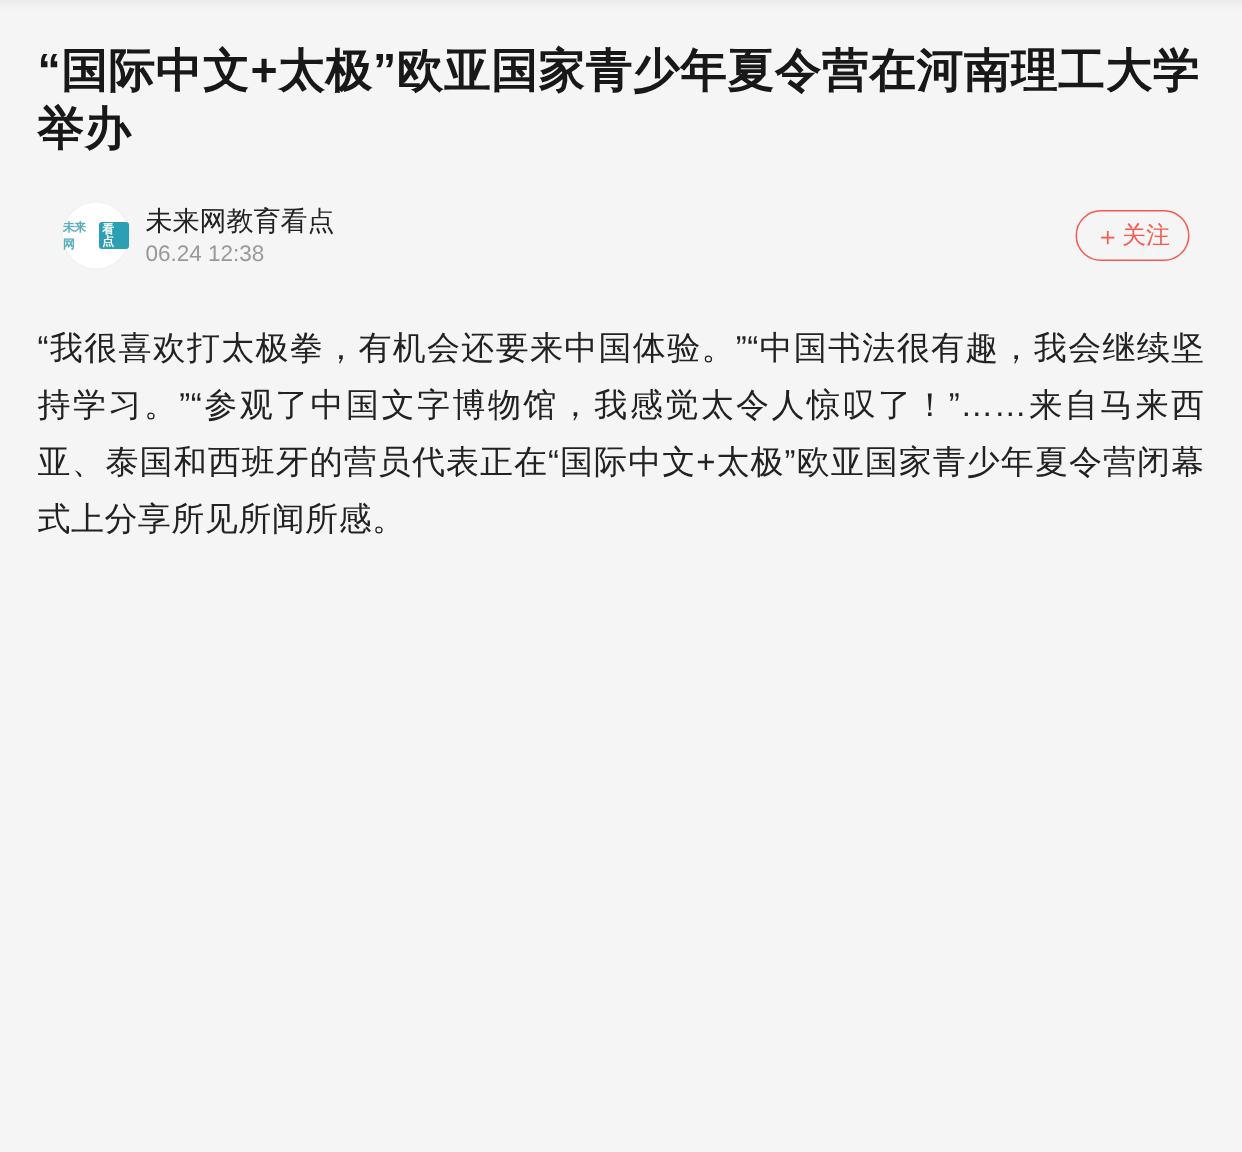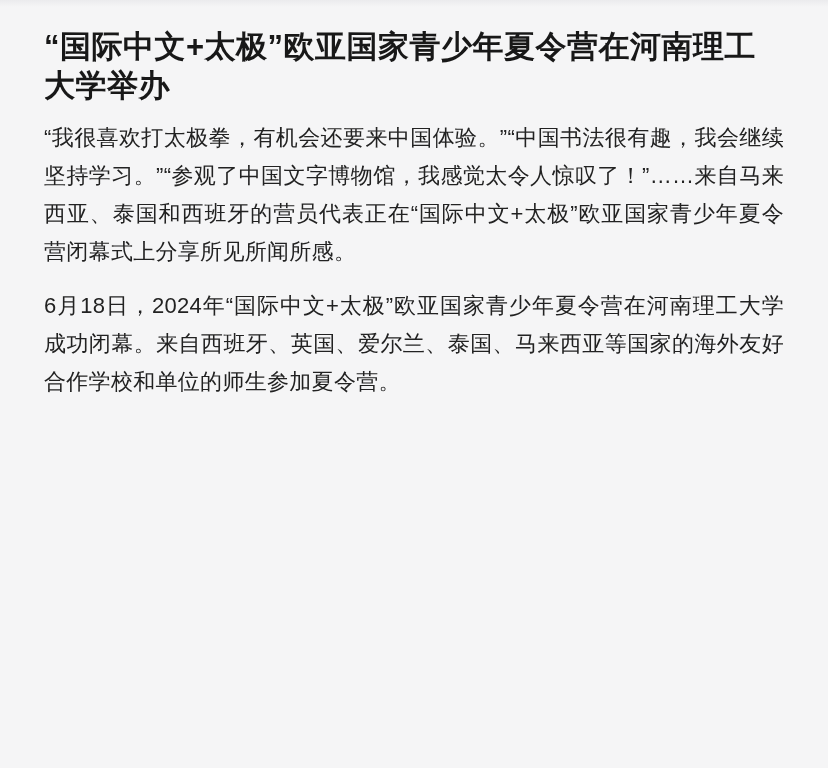--- a/index.html
+++ b/index.html
@@ -12,21 +12,21 @@
     background: #f5f5f6;
     overflow: hidden;
     font-family: "Liberation Sans", "DejaVu Sans", sans-serif;
     color: #222;
   }
   .top-edge {
     height: 7px;
     background: linear-gradient(#ebebed, #f5f5f6);
   }
   .page {
-    padding: 0 44px;
+    padding: 0 25px;
   }
   .article-title {
     margin: 20px 0 0 0;
     font-size: 31px;
     line-height: 39px;
     font-weight: 700;
     color: #181818;
     letter-spacing: 0.5px;
   }
   .author-row {
@@ -103,31 +103,48 @@
   }
   .article-body p {
     margin: 16px 0 0 0;
     font-size: 22px;
     line-height: 38px;
     color: #222222;
     letter-spacing: 0.3px;
     text-align: justify;
   }
   .article-body p:first-child {
-    margin-top: 14px;
+    margin-top: 34px;
   }
 </style>
 </head>
 <body>
 
 <div class="top-edge"></div>
 
 <div class="page">
 
   <h1 class="article-title">“国际中文+太极”欧亚国家青少年夏令营在河南理工大学举办</h1>
 
+  <div class="author-row">
+
+    <div class="avatar">
+      <span class="avatar-brand">未来网</span>
+      <span class="avatar-badge">看点</span>
+    </div>
+
+    <div class="author-info">
+      <div class="author-name">未来网教育看点</div>
+      <div class="author-date">06.24 12:38</div>
+    </div>
+
+    <button class="follow-btn">
+      <span class="plus-icon">＋</span>
+      <span>关注</span>
+    </button>
+
+  </div>
 
   <div class="article-body">
     <p>“我很喜欢打太极拳，有机会还要来中国体验。”“中国书法很有趣，我会继续坚持学习。”“参观了中国文字博物馆，我感觉太令人惊叹了！”……来自马来西亚、泰国和西班牙的营员代表正在“国际中文+太极”欧亚国家青少年夏令营闭幕式上分享所见所闻所感。</p>
-    <p>6月18日，2024年“国际中文+太极”欧亚国家青少年夏令营在河南理工大学成功闭幕。来自西班牙、英国、爱尔兰、泰国、马来西亚等国家的海外友好合作学校和单位的师生参加夏令营。</p>
   </div>
 
 </div>
 
 </body></html>

